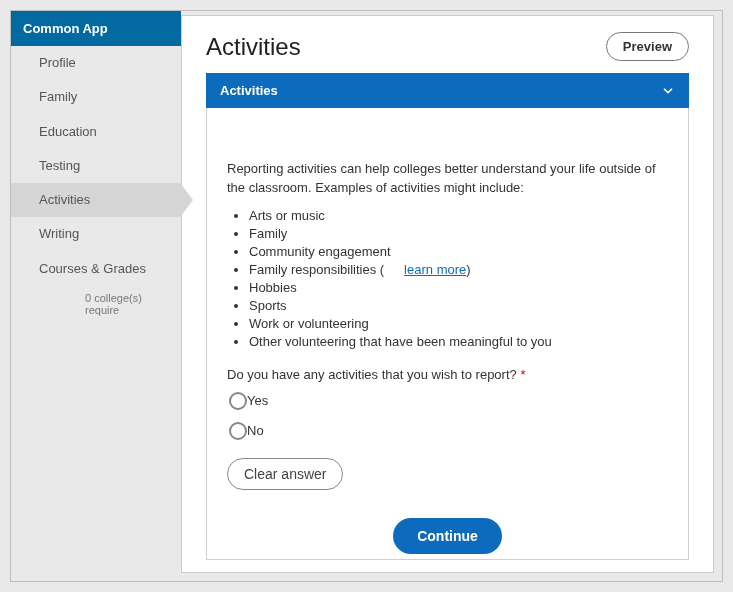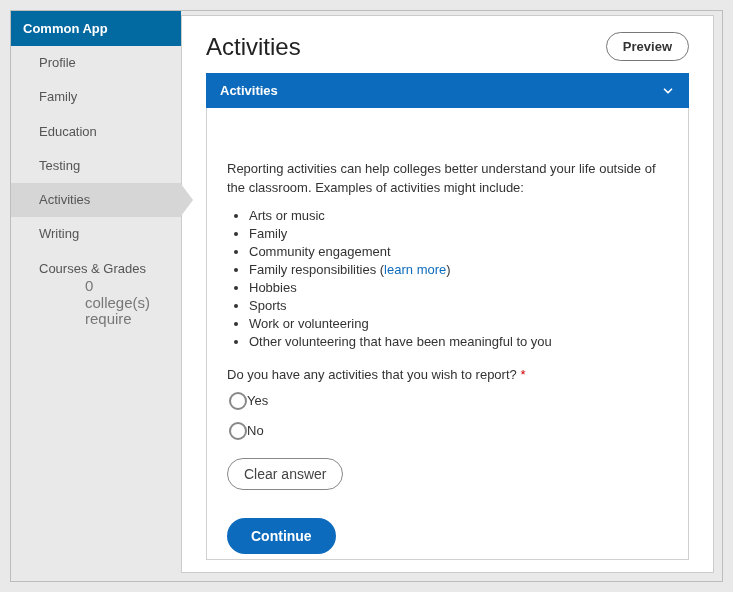--- a/index.html
+++ b/index.html
@@ -48,23 +48,23 @@
     right: -12px;
     top: 50%;
     transform: translateY(-50%);
     width: 0; height: 0;
     border-top: 16px solid transparent;
     border-bottom: 16px solid transparent;
     border-left: 12px solid #d6d6d6;
   }
   .sidebar-sub {
     display: block;
-    font-size: 15px;
+    font-size: 11px;
     color: #777;
-    margin-top: 2px;
+    margin-top: 16px;
     padding-left: 46px;
   }
   .main {
     flex: 1;
     background: #fff;
     border: 1px solid #ccc;
     margin: 4px 8px 8px 0;
     display: flex;
     flex-direction: column;
     padding: 16px 24px 12px 24px;
@@ -107,21 +107,21 @@
     border-top: none;
     padding: 20px 20px 16px 20px;
     color: #333;
     font-size: 13px;
     flex: 1;
     overflow: auto;
   }
   .intro { line-height: 1.45; margin-bottom: 10px; margin-top: 32px; }
   ul.examples { margin: 6px 0 18px 22px; padding: 0; }
   ul.examples li { margin: 3px 0; font-size: 13px; }
-  .link { color: #0d6bbd; cursor: pointer; }
+  .link { color: #0d6bbd; text-decoration: underline; cursor: pointer; margin-left: 20px; }
   .question { margin: 6px 0 10px 0; }
   .required { color: #c00; }
   .radio-row {
     display: flex; align-items: center; 
     margin: 6px 0 12px 2px; cursor: pointer;
   }
   .radio-circle {
     width: 18px; height: 18px; border: 2px solid #888;
     border-radius: 50%; flex-shrink: 0;
   }
@@ -129,21 +129,21 @@
     border: 1px solid #888;
     background: #fff;
     color: #444;
     font-size: 14px;
     padding: 7px 16px;
     border-radius: 18px;
     cursor: pointer;
     margin-top: 6px;
   }
   .footer-row {
-    display: flex; justify-content: flex-start; margin-top: 28px;
+    display: flex; justify-content: center; margin-top: 28px;
   }
   .continue-btn {
     background: #0d6bbd;
     color: #fff;
     border: none;
     font-weight: 600;
     font-size: 14px;
     padding: 10px 24px;
     border-radius: 20px;
     cursor: pointer;

